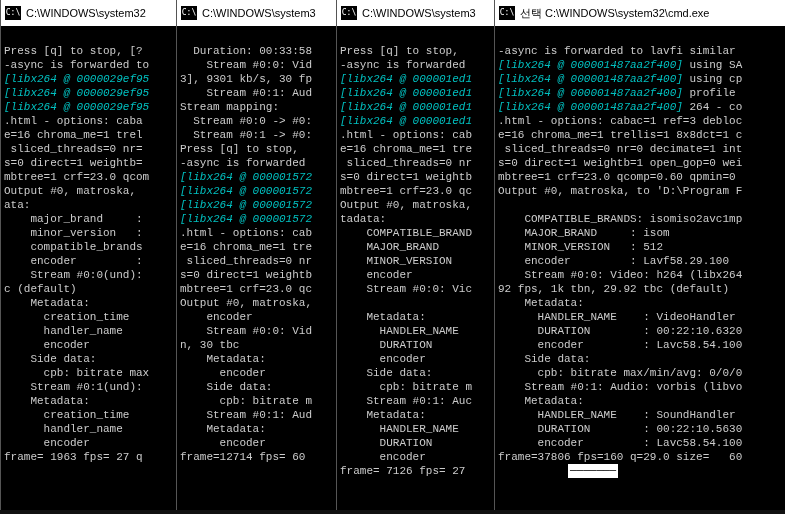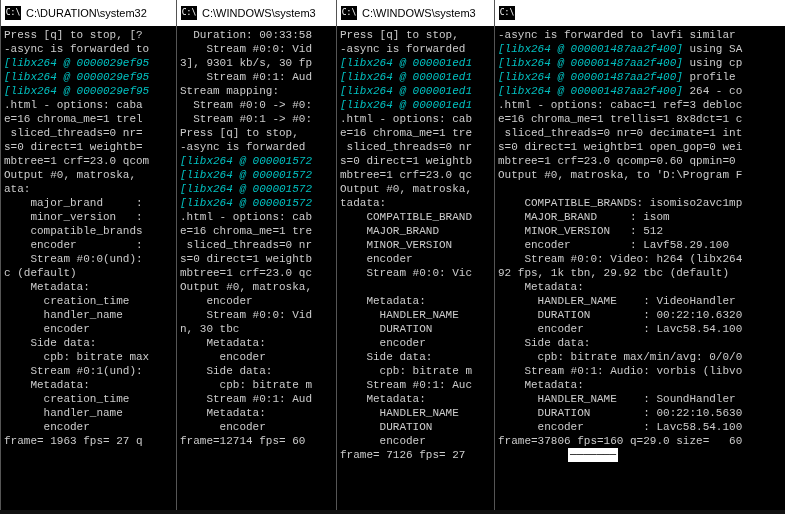--- a/index.html
+++ b/index.html
@@ -38,21 +38,21 @@
     background: #000;
     color: #fff;
     font-size: 8px;
     display: flex;
     align-items: center;
     justify-content: center;
     margin-right: 5px;
     font-family: monospace;
   }
   .content {
-    padding: 2px 3px;
+    padding: 18px 3px;
     white-space: pre;
     color: #ccc;
   }
   .libx { color: #00c0c0; font-style: italic; }
   .taskbar {
     position: absolute;
     left: 0; right: 0; bottom: 0;
     height: 4px;
     background: #111;
   }
@@ -66,21 +66,21 @@
   .w2 { left: 176px; width: 160px; }
   .w3 { left: 336px; width: 158px; }
   .w4 { left: 494px; width: 291px; }
 </style>
 </head>
 <body>
 
 <div class="window w1">
   <div class="titlebar">
     <span class="icon">C:\</span>
-    <span>C:\DURATION\system32</span>
+    <span>C:\WINDOWS\system32</span>
   </div>
   <div class="content"><div>Press [q] to stop, [?</div><div>-async is forwarded to</div><div><span class="libx">[libx264 @ 0000029ef95</span></div><div><span class="libx">[libx264 @ 0000029ef95</span></div><div><span class="libx">[libx264 @ 0000029ef95</span></div><div>.html - options: caba</div><div>e=16 chroma_me=1 trel</div><div> sliced_threads=0 nr=</div><div>s=0 direct=1 weightb=</div><div>mbtree=1 crf=23.0 qcom</div><div>Output #0, matroska,</div><div>ata:</div><div>    major_brand     :</div><div>    minor_version   :</div><div>    compatible_brands</div><div>    encoder         :</div><div>    Stream #0:0(und):</div><div>c (default)</div><div>    Metadata:</div><div>      creation_time</div><div>      handler_name</div><div>      encoder</div><div>    Side data:</div><div>      cpb: bitrate max</div><div>    Stream #0:1(und):</div><div>    Metadata:</div><div>      creation_time</div><div>      handler_name</div><div>      encoder</div><div>frame= 1963 fps= 27 q</div></div>
 </div>
 
 <div class="window w2">
   <div class="titlebar">
     <span class="icon">C:\</span>
     <span>C:\WINDOWS\system3</span>
   </div>
   <div class="content"><div>  Duration: 00:33:58</div><div>    Stream #0:0: Vid</div><div>3], 9301 kb/s, 30 fp</div><div>    Stream #0:1: Aud</div><div>Stream mapping:</div><div>  Stream #0:0 -&gt; #0:</div><div>  Stream #0:1 -&gt; #0:</div><div>Press [q] to stop,</div><div>-async is forwarded</div><div><span class="libx">[libx264 @ 000001572</span></div><div><span class="libx">[libx264 @ 000001572</span></div><div><span class="libx">[libx264 @ 000001572</span></div><div><span class="libx">[libx264 @ 000001572</span></div><div>.html - options: cab</div><div>e=16 chroma_me=1 tre</div><div> sliced_threads=0 nr</div><div>s=0 direct=1 weightb</div><div>mbtree=1 crf=23.0 qc</div><div>Output #0, matroska,</div><div>    encoder</div><div>    Stream #0:0: Vid</div><div>n, 30 tbc</div><div>    Metadata:</div><div>      encoder</div><div>    Side data:</div><div>      cpb: bitrate m</div><div>    Stream #0:1: Aud</div><div>    Metadata:</div><div>      encoder</div><div>frame=12714 fps= 60</div></div>
@@ -90,17 +90,18 @@
   <div class="titlebar">
     <span class="icon">C:\</span>
     <span>C:\WINDOWS\system3</span>
   </div>
   <div class="content"><div>Press [q] to stop,</div><div>-async is forwarded</div><div><span class="libx">[libx264 @ 000001ed1</span></div><div><span class="libx">[libx264 @ 000001ed1</span></div><div><span class="libx">[libx264 @ 000001ed1</span></div><div><span class="libx">[libx264 @ 000001ed1</span></div><div>.html - options: cab</div><div>e=16 chroma_me=1 tre</div><div> sliced_threads=0 nr</div><div>s=0 direct=1 weightb</div><div>mbtree=1 crf=23.0 qc</div><div>Output #0, matroska,</div><div>tadata:</div><div>    COMPATIBLE_BRAND</div><div>    MAJOR_BRAND</div><div>    MINOR_VERSION</div><div>    encoder</div><div>    Stream #0:0: Vic</div><div>&nbsp;</div><div>    Metadata:</div><div>      HANDLER_NAME</div><div>      DURATION</div><div>      encoder</div><div>    Side data:</div><div>      cpb: bitrate m</div><div>    Stream #0:1: Auc</div><div>    Metadata:</div><div>      HANDLER_NAME</div><div>      DURATION</div><div>      encoder</div><div>frame= 7126 fps= 27 </div></div>
 </div>
 
 <div class="window w4">
   <div class="titlebar">
     <span class="icon">C:\</span>
+    <span>선택 C:\WINDOWS\system32\cmd.exe</span>
   </div>
   <div class="content"><div>-async is forwarded to lavfi similar</div><div><span class="libx">[libx264 @ 000001487aa2f400] </span><span>using SA</span></div><div><span class="libx">[libx264 @ 000001487aa2f400] </span><span>using cp</span></div><div><span class="libx">[libx264 @ 000001487aa2f400] </span><span>profile</span></div><div><span class="libx">[libx264 @ 000001487aa2f400] </span><span>264 - co</span></div><div>.html - options: cabac=1 ref=3 debloc</div><div>e=16 chroma_me=1 trellis=1 8x8dct=1 c</div><div> sliced_threads=0 nr=0 decimate=1 int</div><div>s=0 direct=1 weightb=1 open_gop=0 wei</div><div>mbtree=1 crf=23.0 qcomp=0.60 qpmin=0</div><div>Output #0, matroska, to 'D:\Program F</div><div>&nbsp;</div><div>    COMPATIBLE_BRANDS: isomiso2avc1mp</div><div>    MAJOR_BRAND     : isom</div><div>    MINOR_VERSION   : 512</div><div>    encoder         : Lavf58.29.100</div><div>    Stream #0:0: Video: h264 (libx264</div><div>92 fps, 1k tbn, 29.92 tbc (default)</div><div>    Metadata:</div><div>      HANDLER_NAME    : VideoHandler</div><div>      DURATION        : 00:22:10.6320</div><div>      encoder         : Lavc58.54.100</div><div>    Side data:</div><div>      cpb: bitrate max/min/avg: 0/0/0</div><div>    Stream #0:1: Audio: vorbis (libvo</div><div>    Metadata:</div><div>      HANDLER_NAME    : SoundHandler</div><div>      DURATION        : 00:22:10.5630</div><div>      encoder         : Lavc58.54.100</div><div>frame=37806 fps=160 q=29.0 size=   60</div><div style="margin-left: 70px;"><span class="hl">───────</span></div></div>
 </div>
 
 <div class="taskbar"></div>
 
 </body></html>

